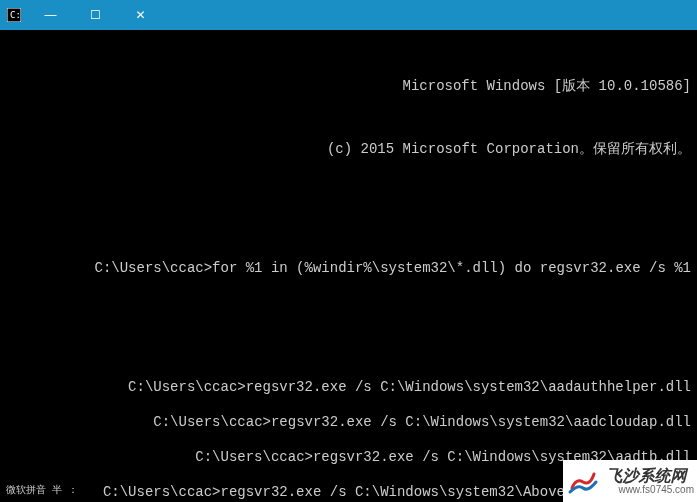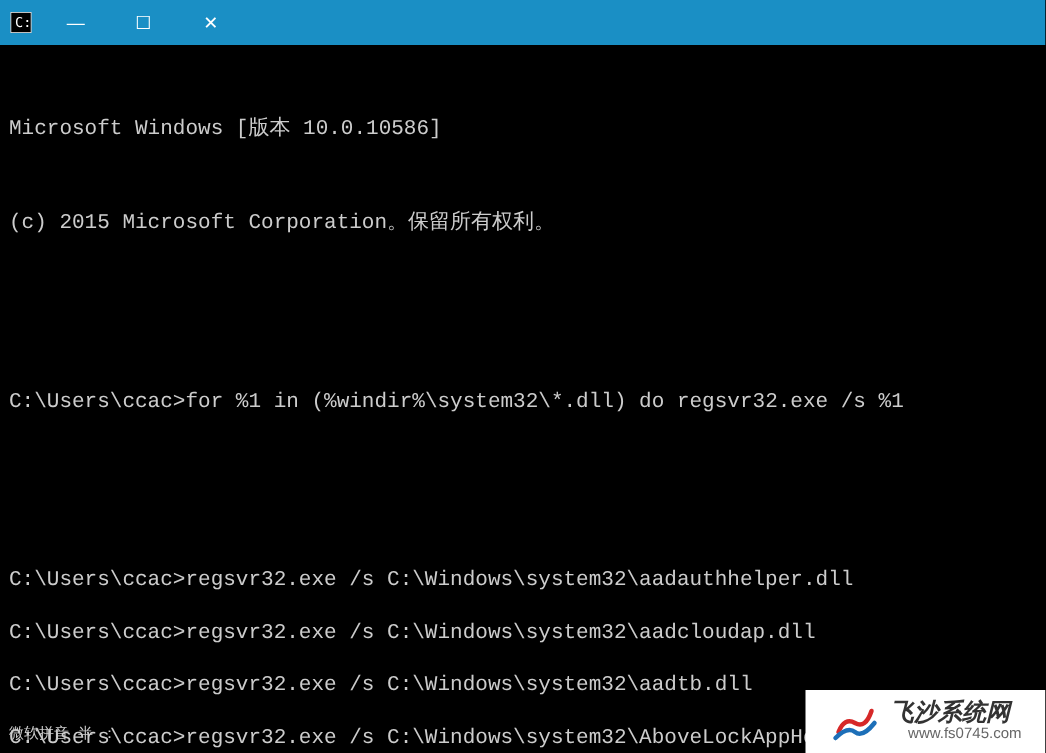--- a/index.html
+++ b/index.html
@@ -45,21 +45,21 @@
       background: #000;
       color: #cccccc;
       padding: 4px 6px;
       height: calc(100% - 30px);
       line-height: 1.5;
       font-size: 14px;
       white-space: pre;
       overflow: hidden;
       position: relative;
     }
-    .line { white-space: pre; }
+    .line { white-space: pre; text-align: right; }
     .underlined {
       text-decoration-color: #d97a2a;
       text-decoration-thickness: 2px;
       text-underline-offset: 3px;
     }
     .spacer { height: 14px; }
     .ime-status {
       position: absolute;
       bottom: 4px;
       left: 6px;
@@ -69,21 +69,21 @@
     .watermark-logo {
       width: 34px;
       height: 34px;
       display: flex;
       align-items: center;
       justify-content: center;
     }
     .watermark-text { display: flex; flex-direction: column; line-height: 1.1; }
     .watermark-title { color: #333; font-size: 16px; font-weight: bold; font-style: italic; }
     .watermark-url { color: #666; font-size: 10px; margin-left: 12px; }
-    .wm-wrap { position: absolute; right: 0; bottom: 0; background: #fff; padding: 4px 16px; display: flex; align-items: center; gap: 6px; font-family: "Microsoft YaHei", sans-serif; }
+    .wm-wrap { position: absolute; right: 0; bottom: 0; background: #fff; padding: 4px 3px; display: flex; align-items: center; gap: 6px; font-family: "Microsoft YaHei", sans-serif; }
   </style>
 </head>
 <body>
 
 <div class="titlebar">
   <span class="titlebar-icon">
     <svg width="14" height="14" viewBox="0 0 14 14">
         <rect x="0" y="0" width="14" height="14" fill="#000" stroke="#fff" stroke-width="1"></rect>
         <text x="3" y="10" fill="#fff" font-size="9" font-family="monospace">C:</text>
       </svg>

